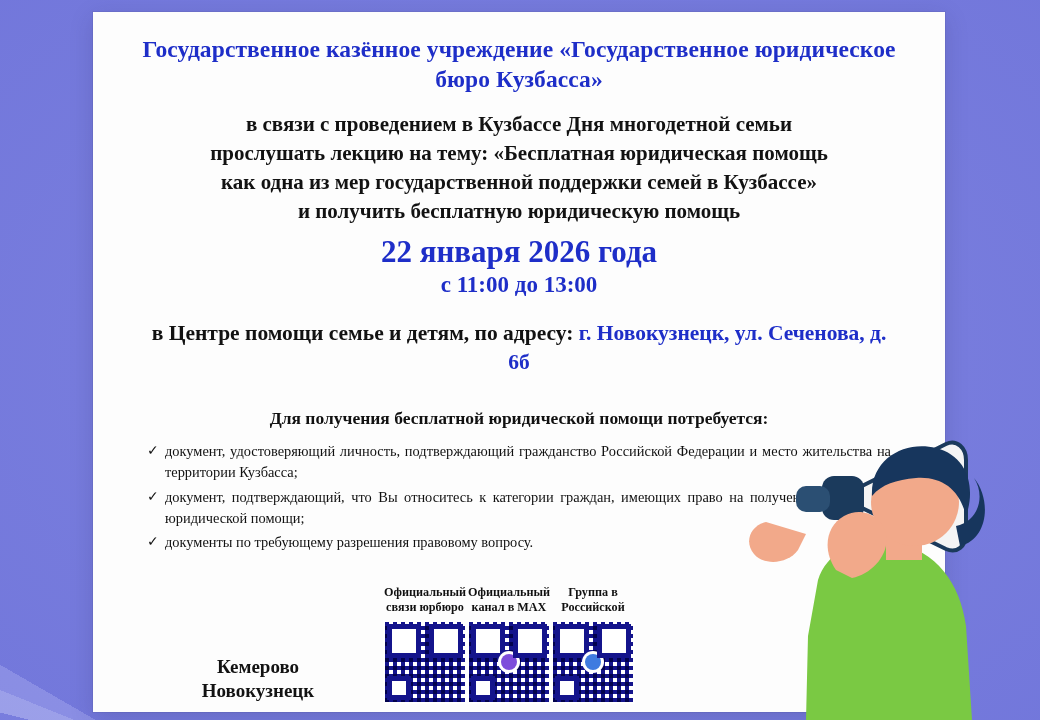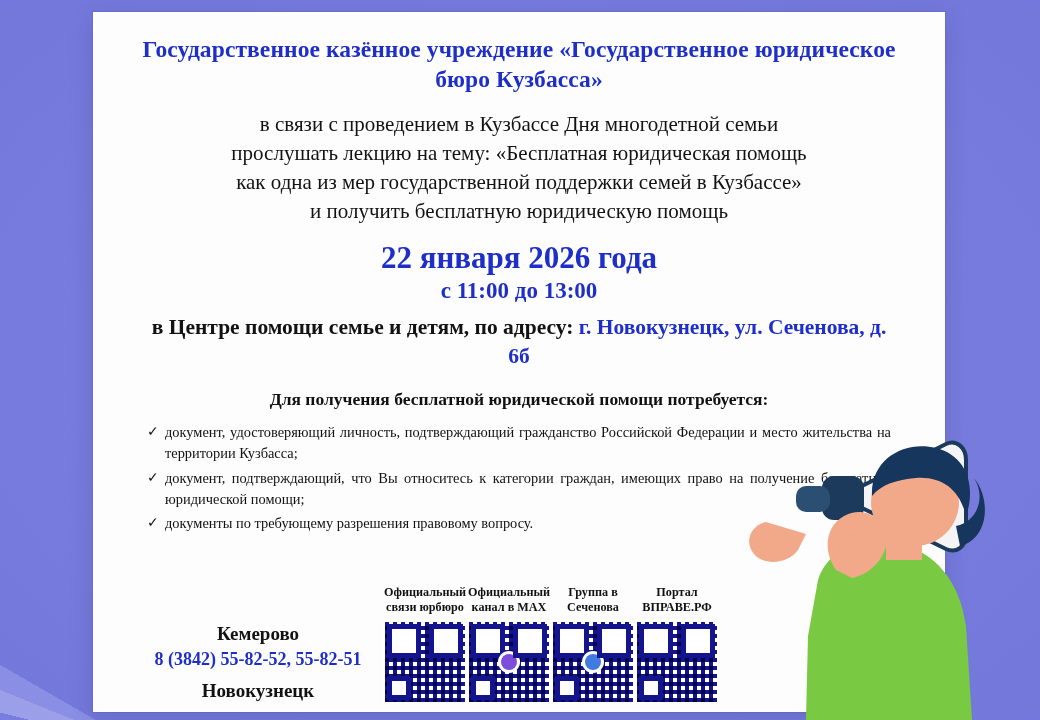--- a/index.html
+++ b/index.html
@@ -62,48 +62,48 @@
     font-weight: bold;
     font-size: 23.5px;
     line-height: 1.28;
     letter-spacing: .1px;
   }
 
   .intro {
     margin-top: 16px;
     text-align: center;
     color: #121212;
-    font-weight: normal;
+    font-weight: bold;
     font-size: 21px;
     line-height: 1.38;
   }
   .intro .line { display: block; }
 
   .date-block {
-    margin-top: 14px;
+    margin-top: 8px;
     text-align: center;
     color: #1e2ec8;
     font-weight: bold;
   }
   .date-block .d1 { display: block; font-size: 31px; line-height: 1.18; }
   .date-block .d2 { display: block; font-size: 23px; line-height: 1.22; }
 
   .place {
-    margin-top: 8px;
+    margin-top: 20px;
     text-align: center;
     font-weight: bold;
     font-size: 21.5px;
     line-height: 1.38;
     color: #121212;
   }
   .place .addr-label { color: #121212; }
   .place .addr-value { color: #1e2ec8; }
 
   .req-title {
-    margin-top: 17px;
+    margin-top: 30px;
     text-align: center;
     font-weight: bold;
     font-size: 17.5px;
     color: #111;
   }
 
   .req-list {
     margin: 12px 6px 0 6px;
     font-size: 14.4px;
     line-height: 1.48;
@@ -258,21 +258,20 @@
           <span>документы по требующему разрешения правовому вопросу.</span>
         </div>
       </div>
 
       <div class="footer-space"></div>
     </div>
 
     <div class="bottom">
       <div class="contacts">
         <div class="city">Кемерово</div>
-        <div class="phones">8 (3842) 55-82-52, 55-82-51</div>
         <div class="city">Новокузнецк</div>
       </div>
 
       <div class="qr-row">
         <div class="qr-cell">
           <div class="qr-cap">
             <span>Официальный</span><br>
             <span>связи юрбюро</span>
           </div>
           <div class="qr">
@@ -289,39 +288,30 @@
             <span class="eye3"></span>
             <span class="logo logo-max">
                 <span class="dot"></span>
               </span>
           </div>
         </div>
 
         <div class="qr-cell">
           <div class="qr-cap">
             <span>Группа в</span><br>
-            <span>Сеченова</span>
+            <span>Российской</span>
           </div>
           <div class="qr">
             <span class="eye3"></span>
             <span class="logo logo-vk">
                 <span class="dot"></span>
               </span>
           </div>
         </div>
 
-        <div class="qr-cell">
-          <div class="qr-cap">
-            <span>Портал</span><br>
-            <span>ВПРАВЕ.РФ</span>
-          </div>
-          <div class="qr">
-              <span class="eye3"></span>
-            </div>
-        </div>
       </div>
     </div>
   </div>
 
   <svg class="person" viewBox="0 0 330 290" aria-hidden="true">
 
     <g>
       <path d="M148 58 L236 14 C247 9 256 18 256 30 L256 104 C256 116 247 124 236 119 L148 76 Z" fill="#f4f4f4" stroke="#1b3a5c" stroke-width="4"></path>
       <rect x="112" y="46" width="42" height="44" rx="12" fill="#1b3a5c"></rect>
       <rect x="86" y="56" width="34" height="26" rx="10" fill="#2b4f73"></rect>

